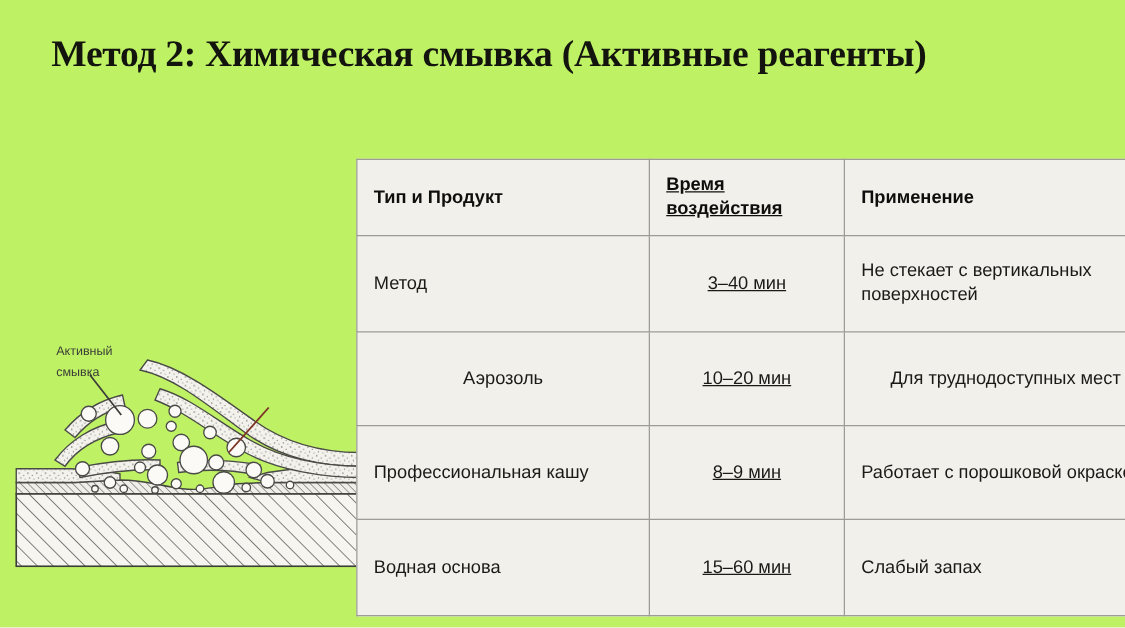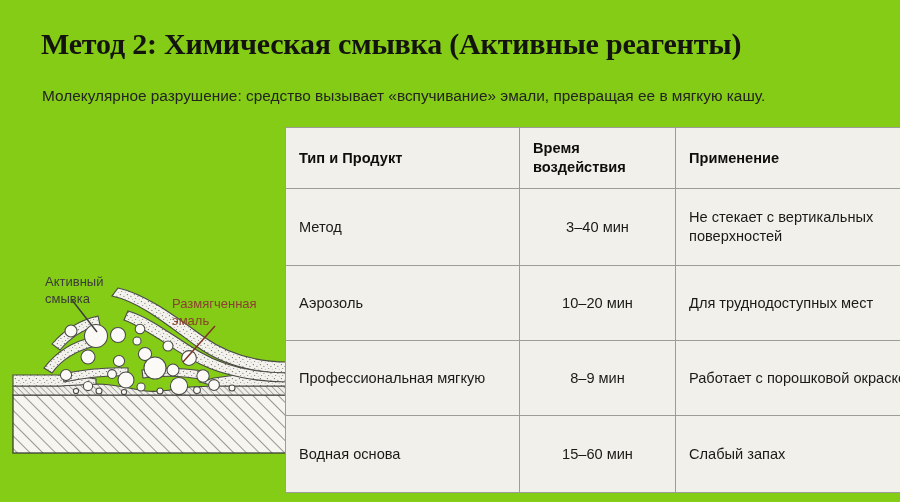--- a/index.html
+++ b/index.html
@@ -13,21 +13,21 @@
     overflow: hidden;
     background: #f4f3ee;
     font-family: "Liberation Sans", sans-serif;
     color: #1c1c1a;
     position: relative;
   }
   .slide {
     position: relative;
     width: 900px;
     height: 502px;
-    background: #84cc16;
+    background: #bef264;
   }
 
   
   .title {
     position: absolute;
     left: 41px;
     top: 27px;
     width: 830px;
     font-family: "Liberation Serif", "DejaVu Serif", serif;
     font-weight: bold;
@@ -68,39 +68,39 @@
     padding: 9px 13px;
     vertical-align: middle;
   }
   table.spec tr.head td {
     font-weight: bold;
     color: #0e0e0c;
     padding-top: 11px;
     padding-bottom: 11px;
   }
   .col-a { width: 207px; }
-  .col-b { width: 129px; text-align: center; }
+  .col-b { width: 129px; text-align: center; text-decoration: underline; }
   .col-c { width: 231px; }
   table.spec tr.head td.col-b { text-align: left; }
   .r2 td { height: 58px; }
-  .r3 td { height: 56px; }
+  .r3 td { height: 56px; text-align: center; }
   .r4 td { height: 56px; }
   .r5 td { height: 58px; }
 
   
   .diagram {
     position: absolute;
     left: 0px;
     top: 258px;
     width: 300px;
     height: 205px;
   }
   .lbl {
     position: absolute;
-    font-size: 13px;
+    font-size: 10px;
     line-height: 16.5px;
     white-space: nowrap;
   }
   .lbl-reagent {
     left: 45px;
     top: 16px;
     color: #3c3c38;
   }
   .lbl-enamel {
     left: 172px;
@@ -108,21 +108,20 @@
     color: #8c4030;
   }
 </style>
 </head>
 <body>
 
 <div class="slide">
 
   <div class="title">Метод 2: Химическая смывка (Активные реагенты)</div>
 
-  <div class="subtitle">Молекулярное разрушение: средство вызывает «вспучивание» эмали, превращая ее в мягкую кашу.</div>
 
   <div class="diagram">
 
     <svg width="300" height="205" viewBox="0 0 300 205">
       <defs>
 
         <pattern id="hatchBig" width="9" height="9" patternUnits="userSpaceOnUse" patternTransform="rotate(-45 0 0)">
           <rect width="9" height="9" fill="#f6f5f0"></rect>
           <line x1="0" y1="0" x2="0" y2="9" stroke="#4a4a46" stroke-width="1.1"></line>
         </pattern>
@@ -222,24 +221,20 @@
       <line x1="72" y1="42" x2="97" y2="74" stroke="#3c3c38" stroke-width="1.4"></line>
       <line x1="215" y1="68" x2="183" y2="104" stroke="#7d3325" stroke-width="1.5"></line>
     </svg>
 
     
     <div class="lbl lbl-reagent">
       <div>Активный</div>
       <div>смывка</div>
     </div>
 
-    <div class="lbl lbl-enamel">
-      <div>Размягченная</div>
-      <div>эмаль</div>
-    </div>
   </div>
 
   <div class="table-wrap">
     <table class="spec">
       <tbody>
         <tr class="head">
           <td class="col-a">Тип и Продукт</td>
           <td class="col-b">Время воздействия</td>
           <td class="col-c">Применение</td>
         </tr>
@@ -250,21 +245,21 @@
           <td class="col-c">Не стекает с вертикальных поверхностей</td>
         </tr>
 
         <tr class="r3">
           <td class="col-a">Аэрозоль</td>
           <td class="col-b">10–20 мин</td>
           <td class="col-c">Для труднодоступных мест</td>
         </tr>
 
         <tr class="r4">
-          <td class="col-a">Профессиональная мягкую</td>
+          <td class="col-a">Профессиональная кашу</td>
           <td class="col-b">8–9 мин</td>
           <td class="col-c">Работает с порошковой окраской</td>
         </tr>
 
         <tr class="r5">
           <td class="col-a">Водная основа</td>
           <td class="col-b">15–60 мин</td>
           <td class="col-c">Слабый запах</td>
         </tr>
       </tbody>

